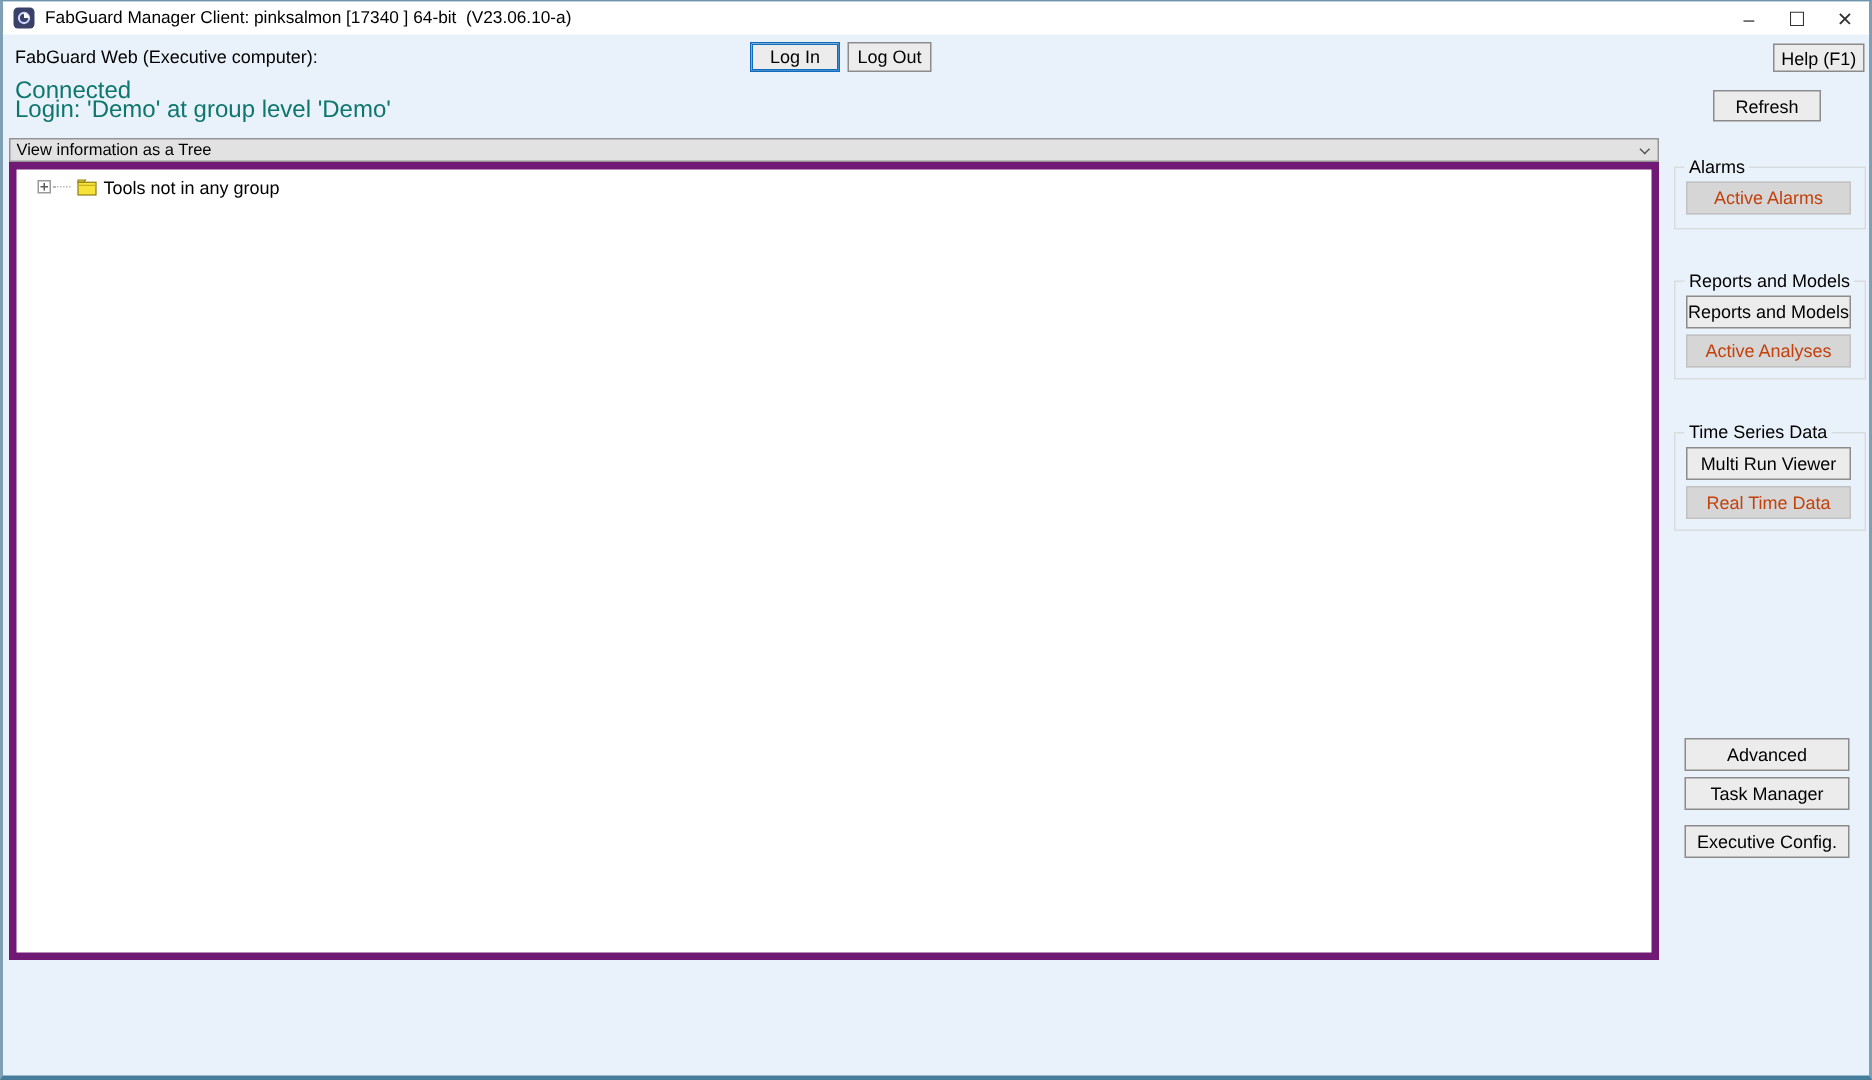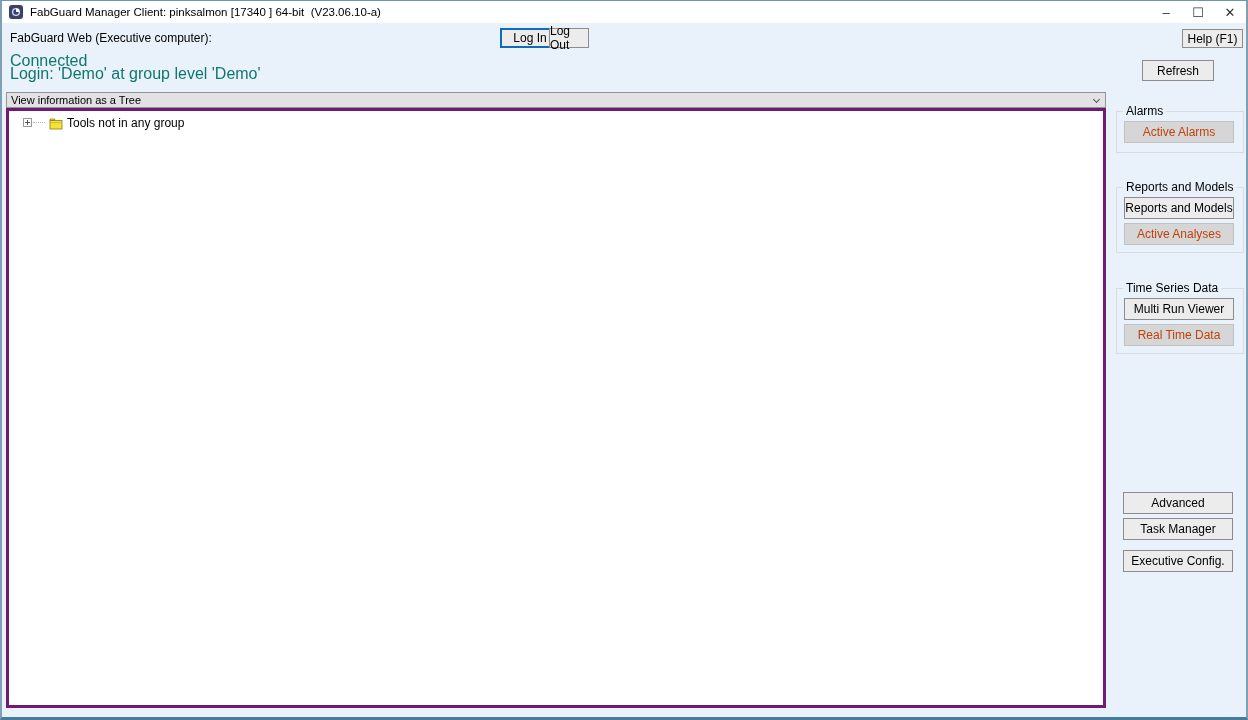--- a/index.html
+++ b/index.html
@@ -35,22 +35,22 @@
   .btn.disabled{ background:#d6d6d6; border-color:#c2c2c2; color:#c2410c; }
   .status{ position:absolute; font-size:16px; color:#0f766e; }
   
   .tree-combo{
     position:absolute; left:4px; top:91px; width:1100px; height:16px; background:#e2e2e2;
     border:1px solid #949494; font-size:11px; color:#000; display:flex; align-items:center;
     padding-left:4px;
   }
   .tree-combo .chev{ top:4px; right:6px; width:5px; height:5px; }
   .tree-panel{
-    position:absolute; left:4px; top:107px; width:1100px; height:600px; background:#ffffff;
-    border:3px solid #701a75;
+    position:absolute; left:4px; top:107px; width:1100px; height:532px; background:#ffffff;
+    border:5px solid #701a75;
   }
   .tree-row{ position:absolute; left:0; top:4px; height:16px; width:100%; display:flex; align-items:center; }
   .expander{
     position:absolute; left:14px; top:3px; width:9px; height:9px; background:#fff;
     border:1px solid #9a9a9a; display:flex; align-items:center; justify-content:center;
   }
   .expander:before{ content:""; position:absolute; left:1px; top:3px; width:5px; height:1px; background:#5a5a5a; }
   .expander:after{ content:""; position:absolute; left:3px; top:1px; width:1px; height:5px; background:#5a5a5a; }
   .tree-dash{ position:absolute; left:24px; top:7px; width:12px; border-top:1px dotted #b9b9b9; }
   .folder{ position:absolute; left:40px; top:1px; }
@@ -79,21 +79,21 @@
       <div class="win-btn">–</div>
       <div class="win-btn">☐</div>
       <div class="win-btn">✕</div>
     </div>
   </div>
 
   <span class="lbl" style="left:8px; top:30px;">FabGuard Web (Executive computer):</span>
 
 
   <div class="btn default" style="left:498px; top:27px; width:60px; height:20px;">Log In</div>
-  <div class="btn" style="left:547px; top:27px; width:40px; height:20px;">Log Out</div>
+  <div class="btn" style="left:563px; top:27px; width:56px; height:20px;">Log Out</div>
   <div class="btn" style="left:1180px; top:28px; width:61px; height:19px;">Help (F1)</div>
 
   <span class="status" style="left:8px; top:51px;">Connected</span>
   <span class="status" style="left:8px; top:64px;">Login: 'Demo' at group level 'Demo'</span>
 
   <div class="btn" style="left:1140px; top:59px; width:72px; height:21px;">Refresh</div>
 
   <div class="tree-combo">
     <span>View information as a Tree</span>
     <span class="chev"></span>

